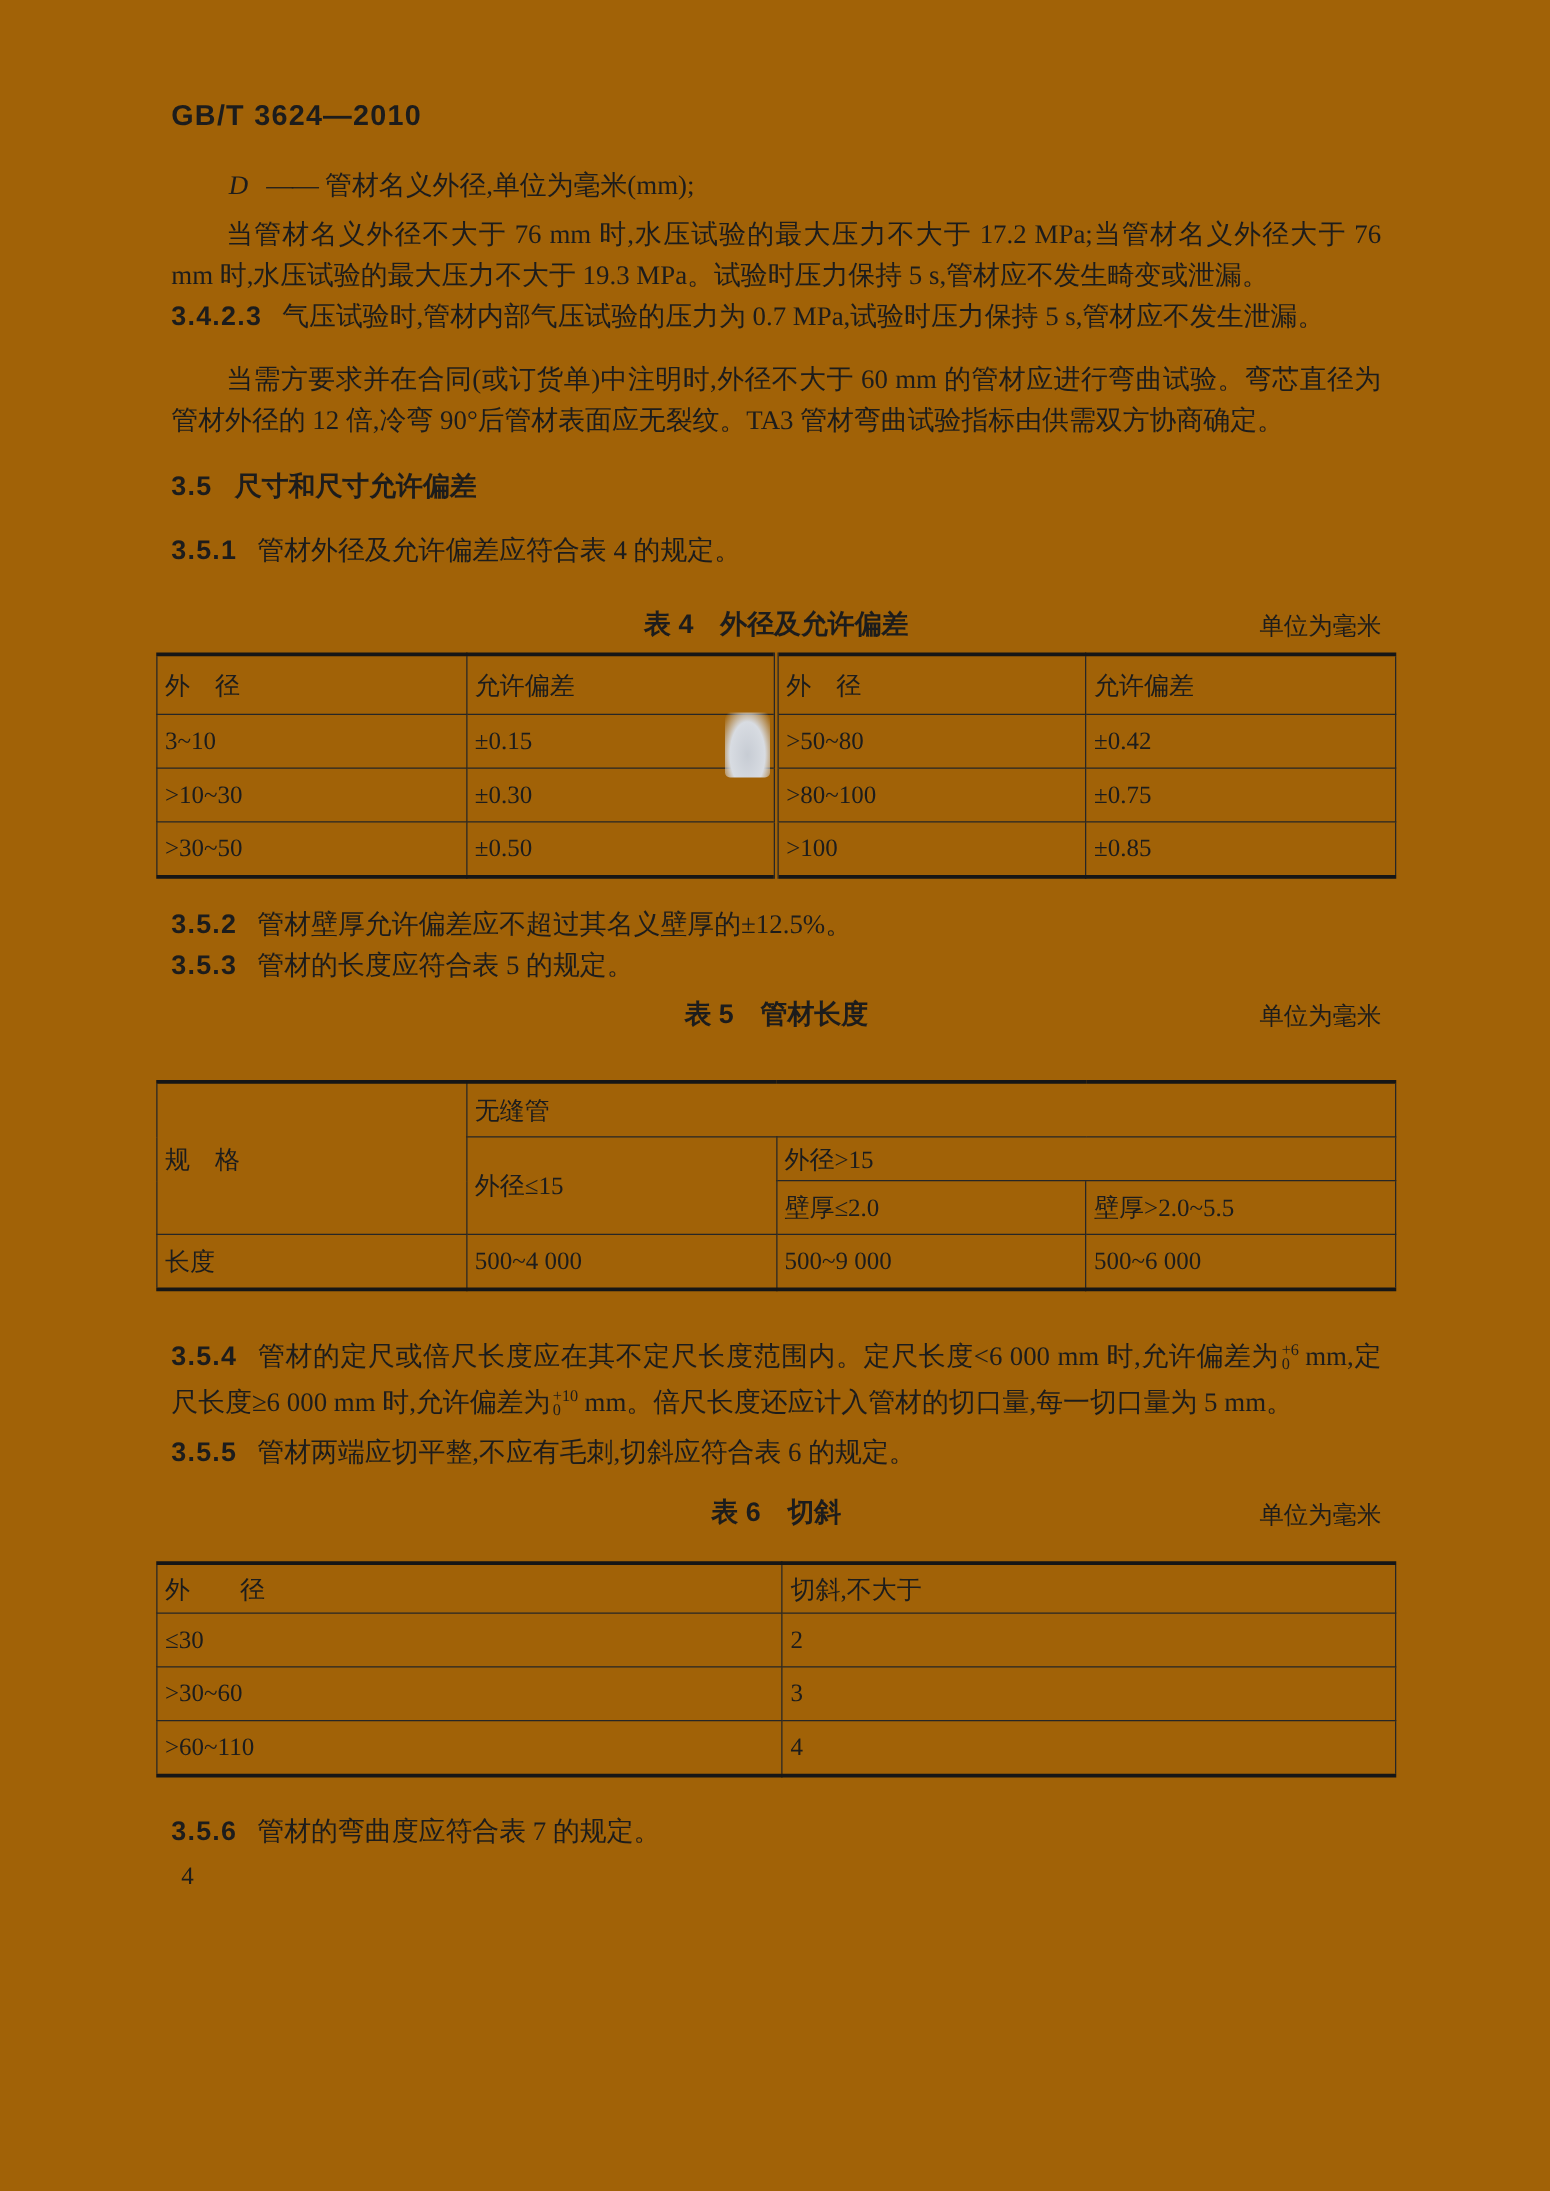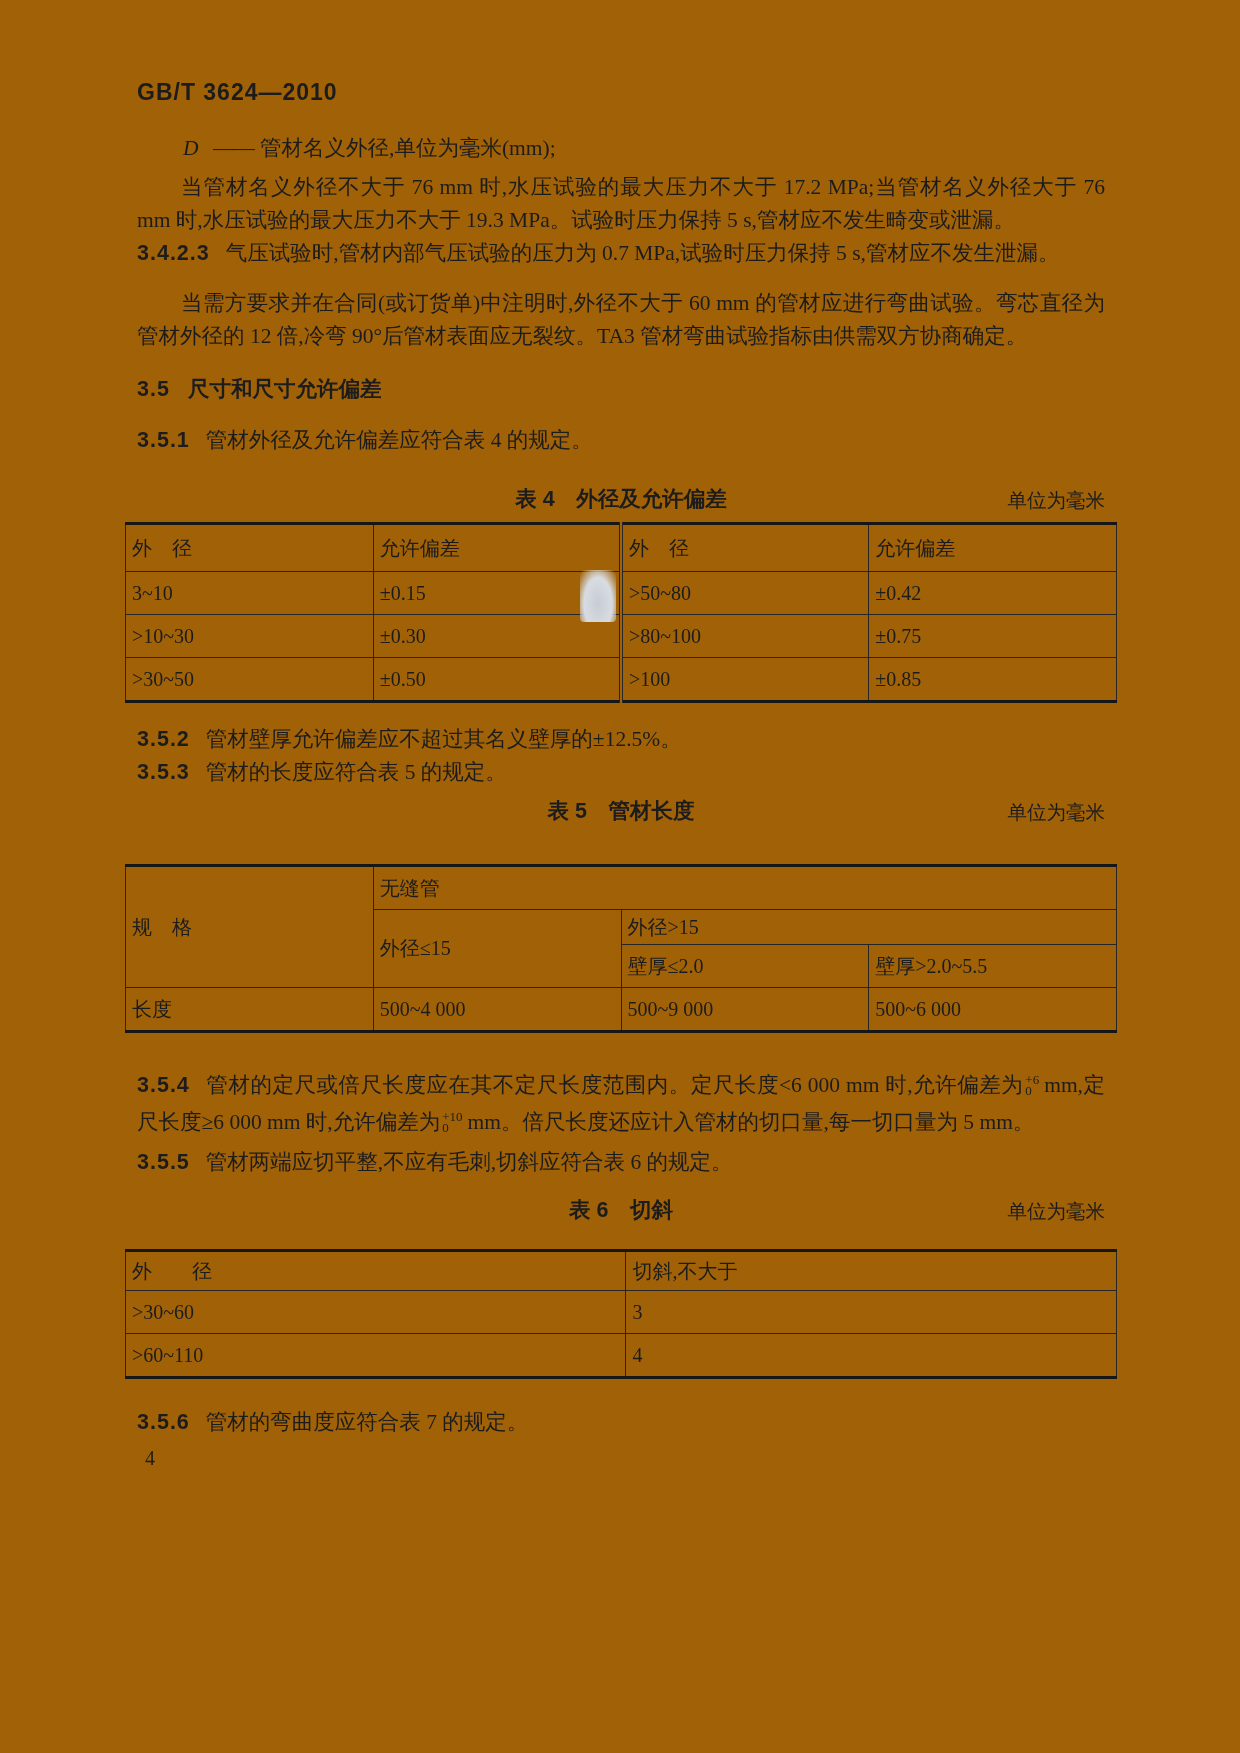--- a/index.html
+++ b/index.html
@@ -208,20 +208,24 @@
     <colgroup>
         <col style="width:50.5%">
         <col style="width:49.5%">
       </colgroup>
     <tbody>
         <tr class="hdr">
       <td>外　　径</td>
       <td>切斜,不大于</td>
     </tr>
     <tr>
+      <td>≤30</td>
+      <td>2</td>
+    </tr>
+    <tr>
       <td>&gt;30~60</td>
       <td>3</td>
     </tr>
     <tr>
       <td>&gt;60~110</td>
       <td>4</td>
     </tr>
   </tbody>
     </table>
 

